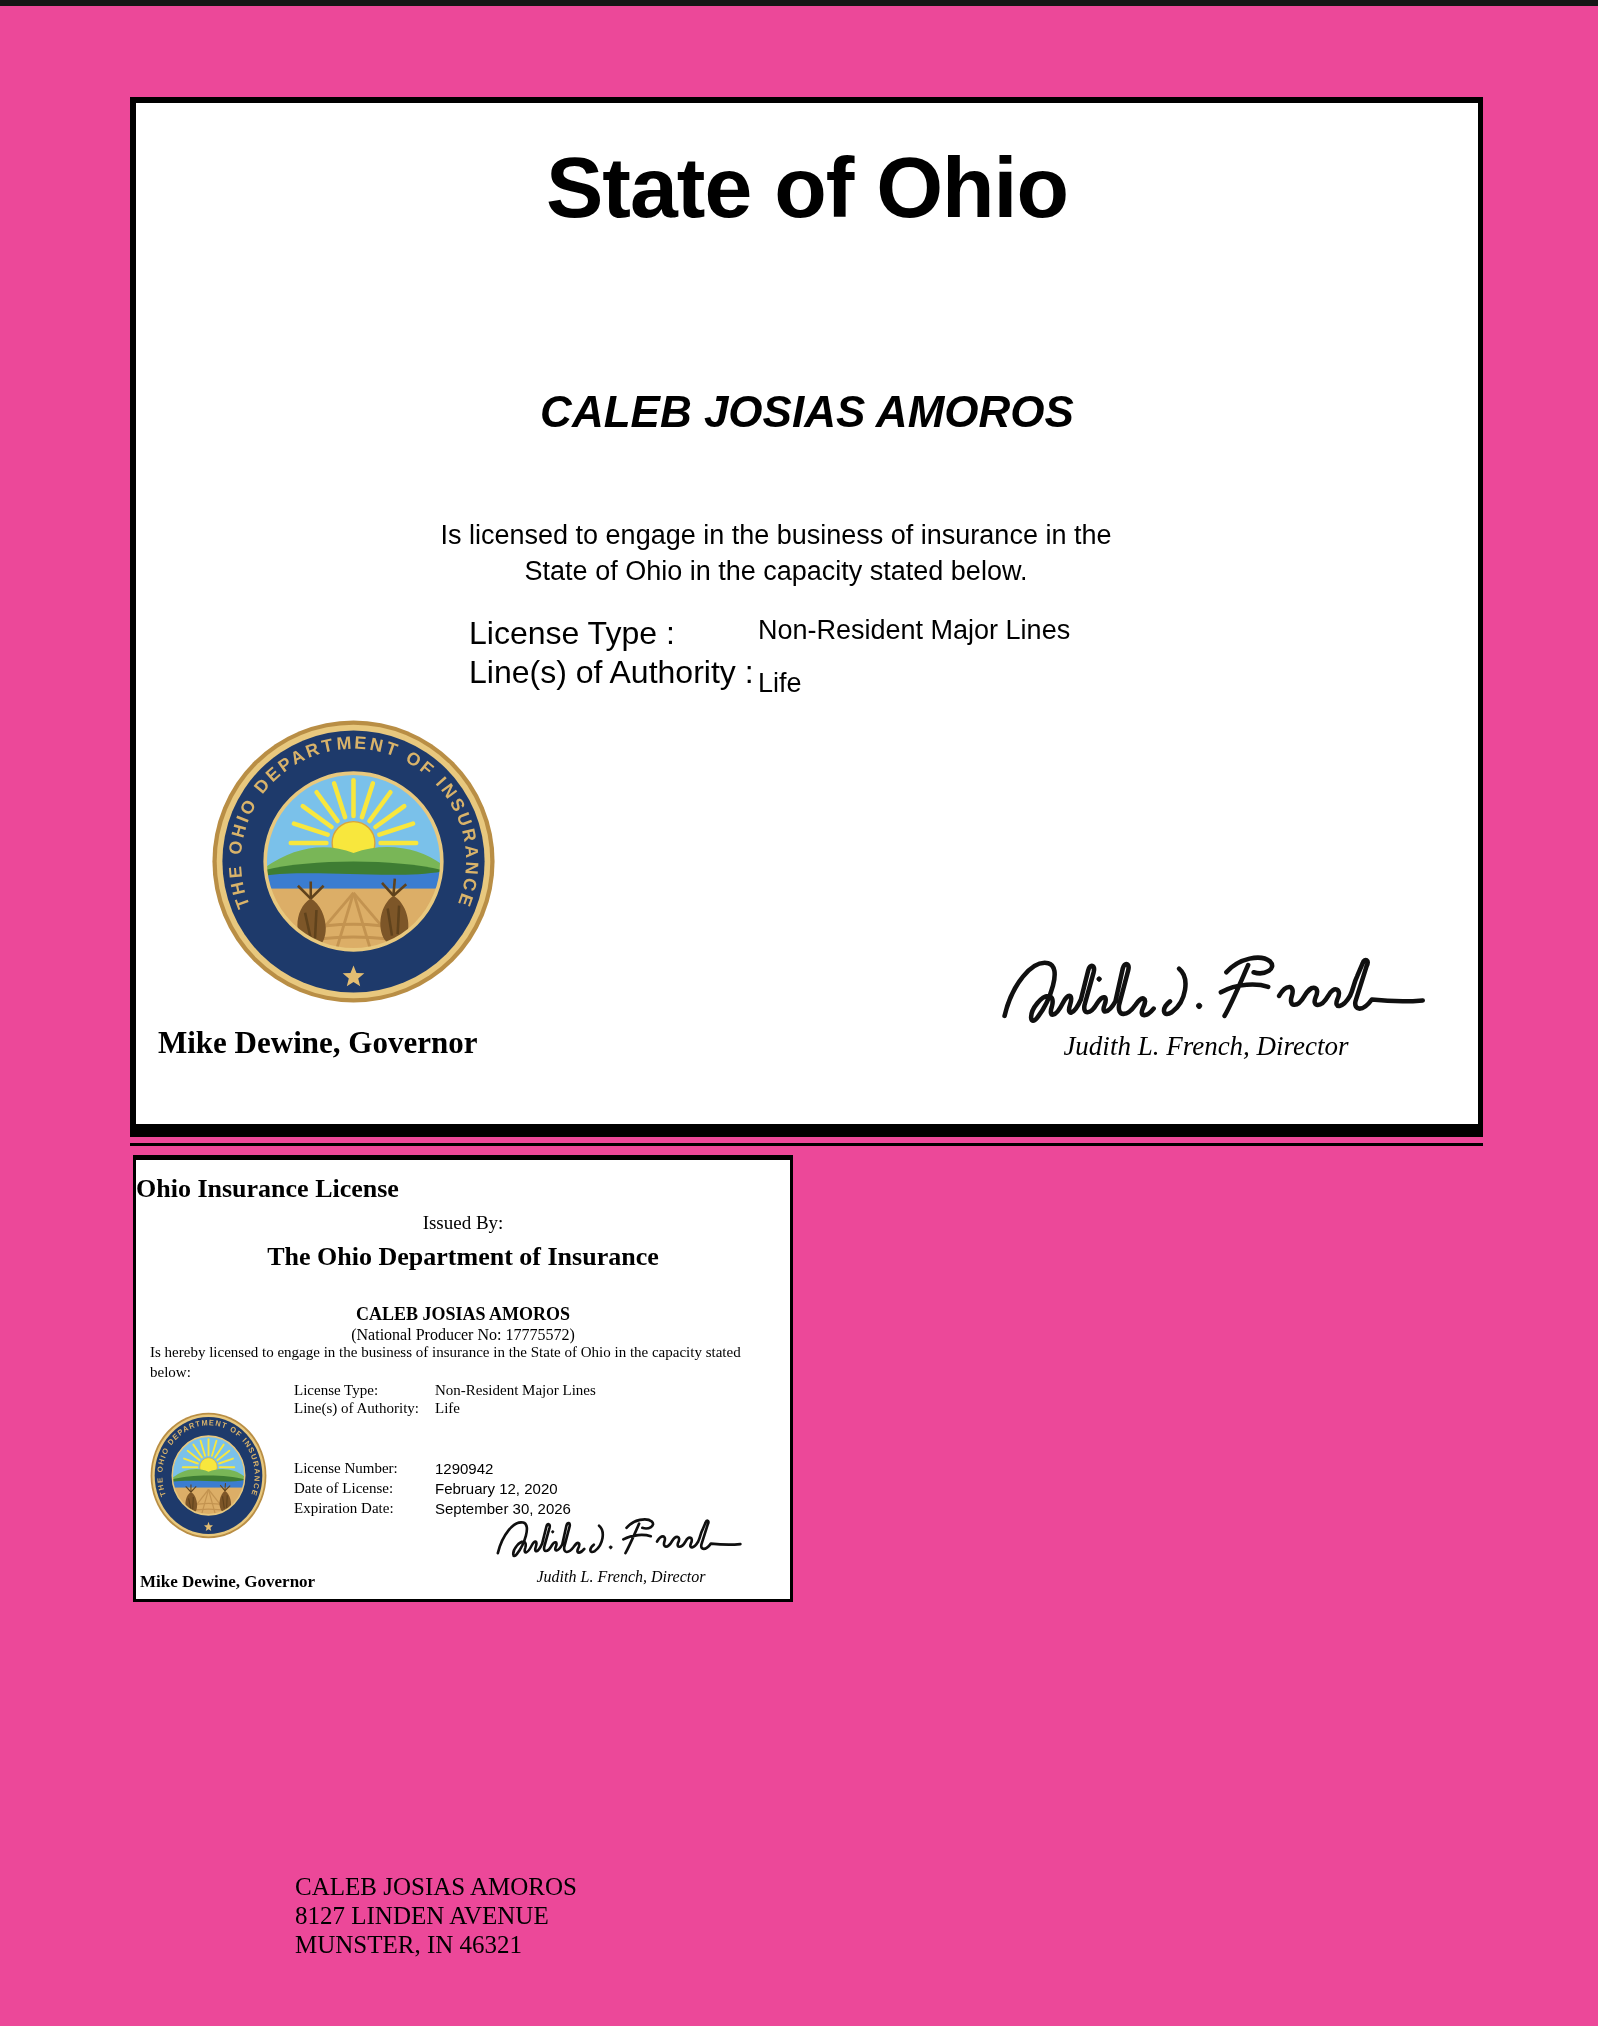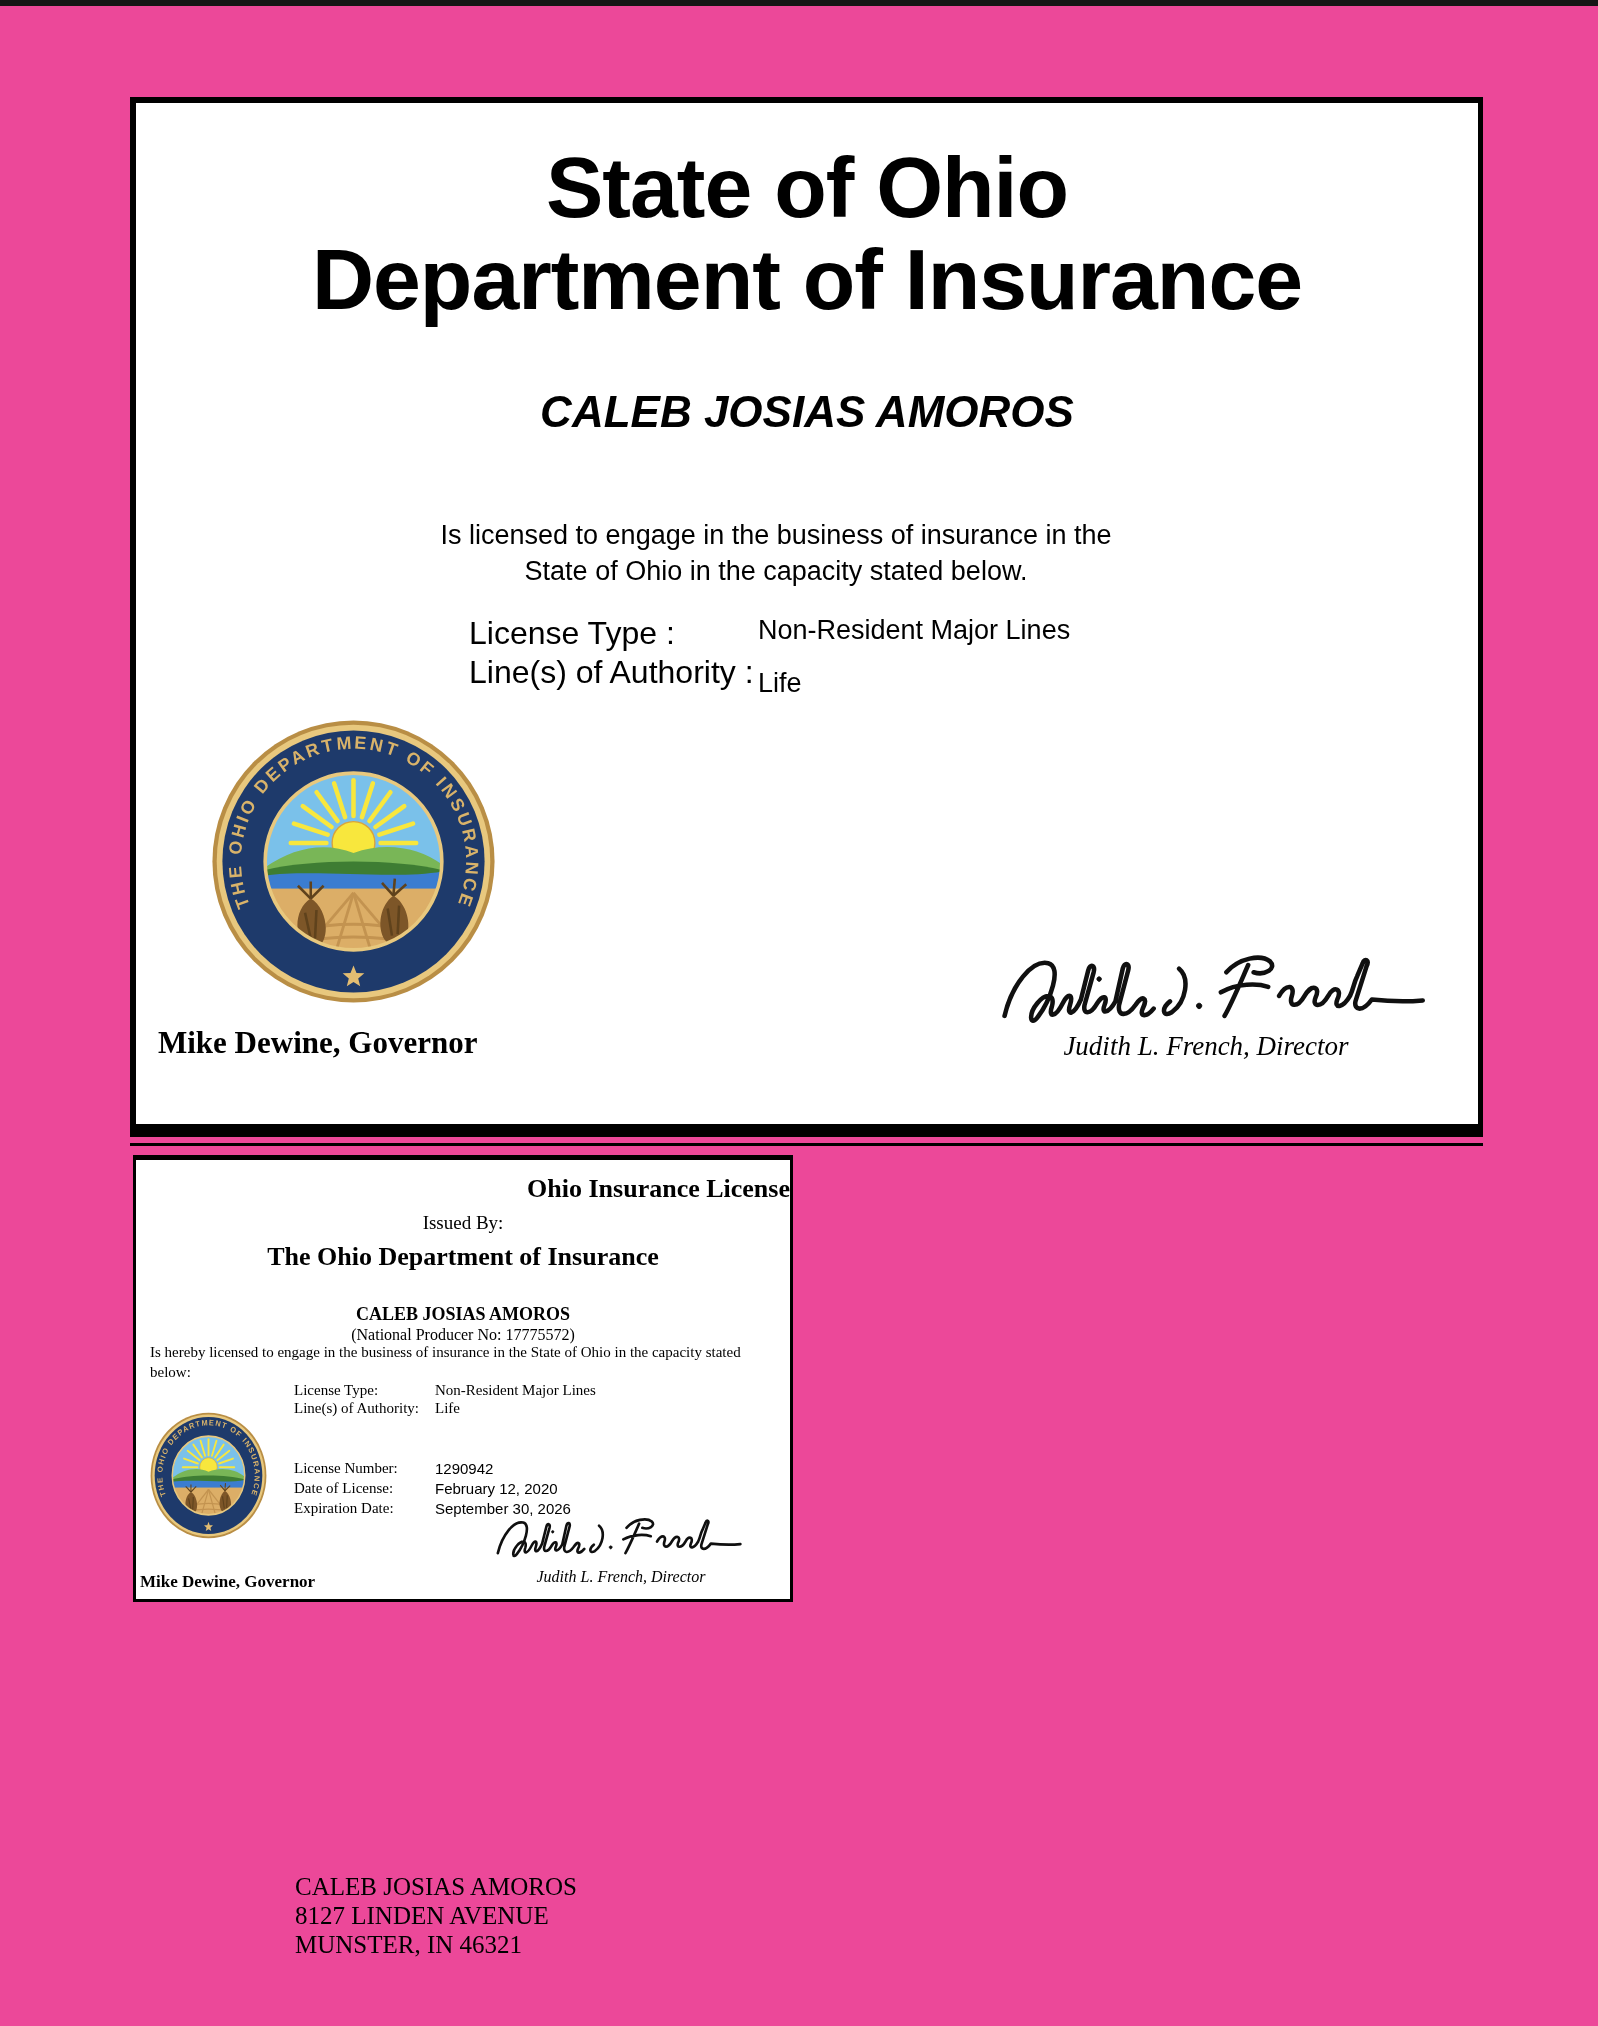--- a/index.html
+++ b/index.html
@@ -35,21 +35,21 @@
 
   .separator{position:absolute;left:130px;top:1143px;width:1353px;height:3px;background:#000;}
 
   
   .card{
     position:absolute;left:133px;top:1155px;width:660px;height:447px;
     border-style:solid;border-color:#000;border-width:5px 3px 3px 3px;
     box-sizing:border-box;background:#fff;
     font-family:"Liberation Serif",serif;font-size:15px;
   }
-  .card-h1{position:absolute;left:0;top:14px;width:100%;text-align:right;font-weight:700;font-size:26px;}
+  .card-h1{position:absolute;left:0;top:14px;width:100%;text-align:left;font-weight:700;font-size:26px;}
   .card-h2{position:absolute;left:0;top:52px;width:100%;text-align:center;font-size:19px;}
   .card-h3{position:absolute;left:0;top:82px;width:100%;text-align:center;font-weight:700;font-size:26px;}
   .card-name{position:absolute;left:0;top:144px;width:100%;text-align:center;font-weight:700;font-size:18px;}
   .card-npn{position:absolute;left:0;top:166px;width:100%;text-align:center;font-size:16px;}
   .card-par{position:absolute;left:14px;top:182px;width:620px;font-size:15px;line-height:20px;text-align:left;}
   .card-label{position:absolute;left:158px;font-size:15px;}
   .card-value{position:absolute;left:299px;font-size:15px;}
   .card-value.sans{font-family:"Liberation Sans",sans-serif;}
   .cr1{top:222px;} .cr2{top:240px;}
   .cr3{top:300px;} .cr4{top:320px;} .cr5{top:340px;}
@@ -154,21 +154,20 @@
   </defs>
 </svg>
 
 <div class="page">
 
   <div class="topbar"></div>
 
   <section class="cert">
     <div class="cert-title">
       <div>State of Ohio</div>
-      <div>Department of Insurance</div>
     </div>
 
     <div class="cert-name">CALEB JOSIAS AMOROS</div>
 
     <div class="cert-statement">
       <div>Is licensed to engage in the business of insurance in the</div>
       <div>State of Ohio in the capacity stated below.</div>
     </div>
 
     <span class="cert-row-label r1">License Type :</span>

